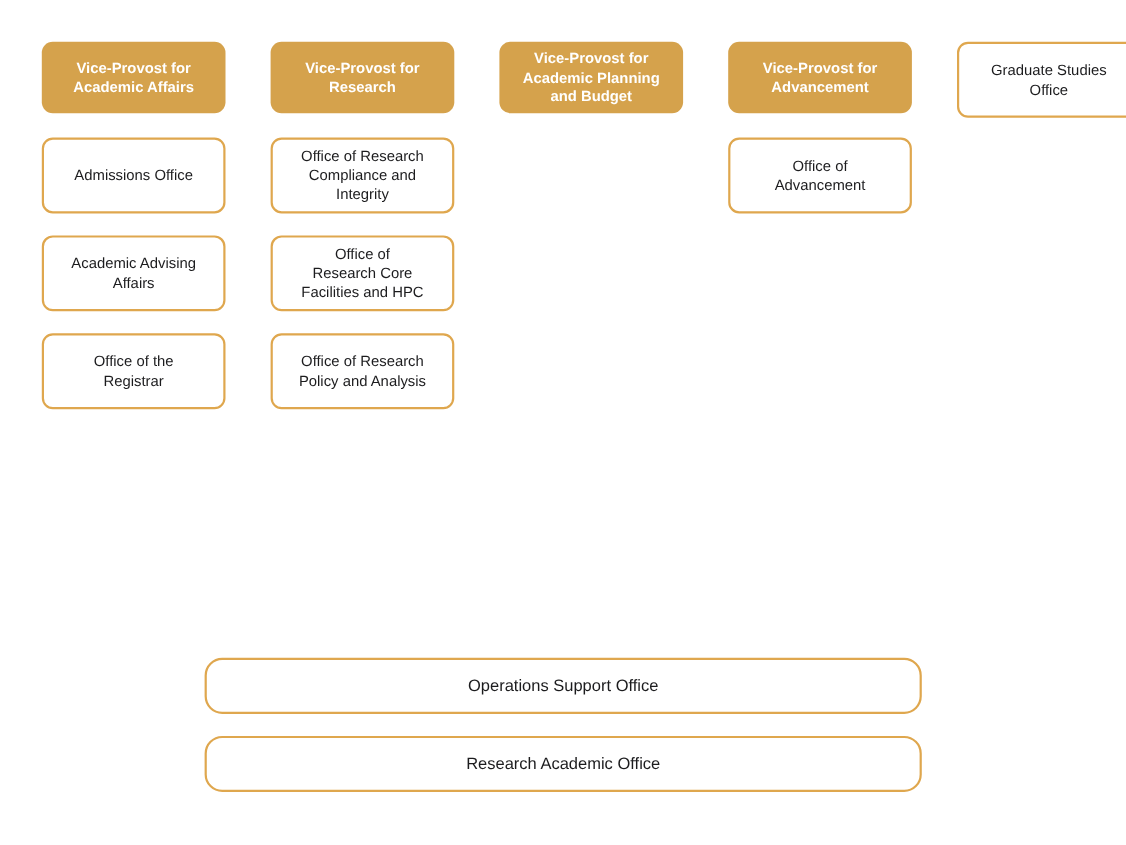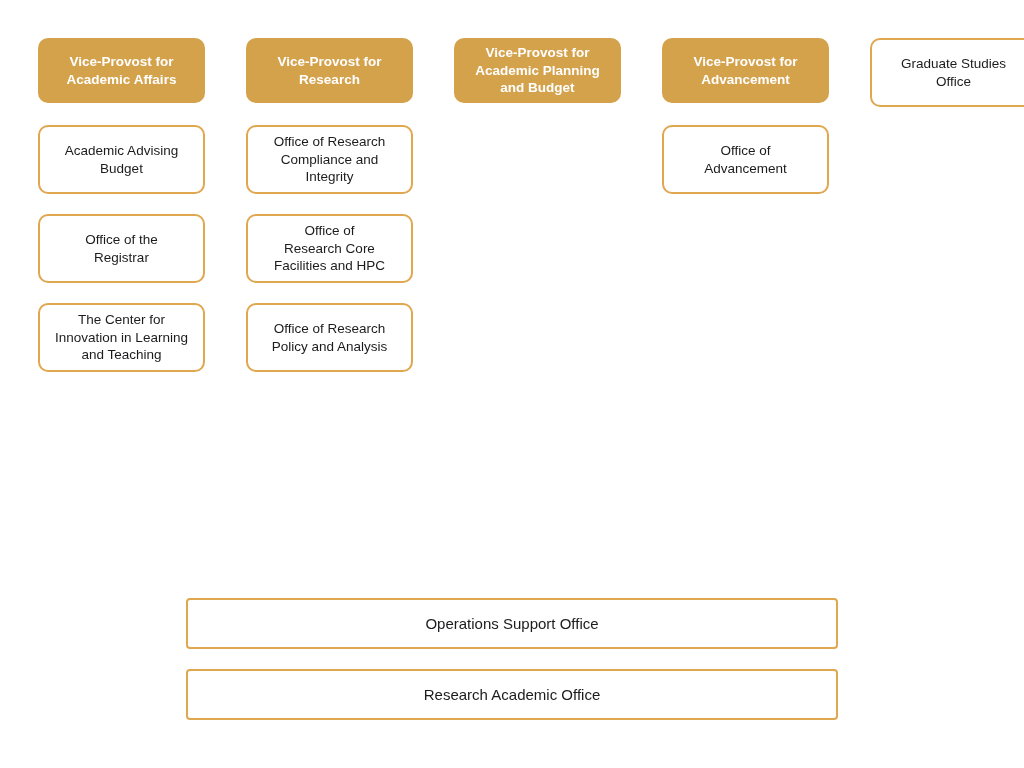--- a/index.html
+++ b/index.html
@@ -67,46 +67,44 @@
     left: 50%;
     transform: translateX(-50%);
     width: 652px;
     display: flex;
     flex-direction: column;
     gap: 20px;
   }
   .wide-box {
     box-sizing: border-box;
     height: 51px;
-    border-radius: 4px;
+    border-radius: 16px;
     background: #ffffff;
     border: 2px solid #DFA74E;
     color: #1c1c1e;
     font-size: 15px;
     display: flex;
     align-items: center;
     justify-content: center;
     text-align: center;
   }
 </style>
 </head>
 <body>
 
 <div class="page">
   <div class="columns">
       <div class="column">
         <div class="header-box">Vice-Provost for
 Academic Affairs</div>
+        <div class="child-box">Admissions Office</div>
         <div class="child-box">Academic Advising
-Budget</div>
+Affairs</div>
         <div class="child-box">Office of the
 Registrar</div>
-        <div class="child-box">The Center for
-Innovation in Learning
-and Teaching</div>
       </div>
       <div class="column">
         <div class="header-box">Vice-Provost for
 Research</div>
         <div class="child-box">Office of Research
 Compliance and
 Integrity</div>
         <div class="child-box">Office of
 Research Core
 Facilities and HPC</div>

